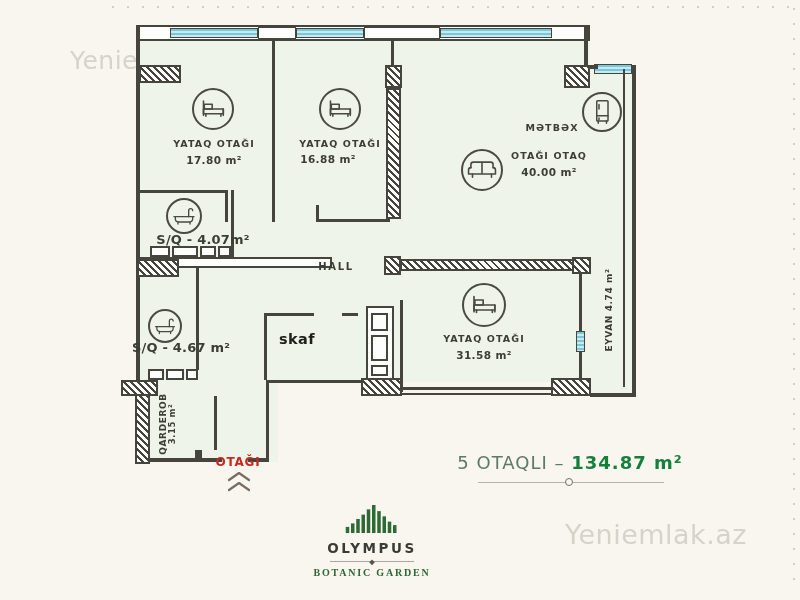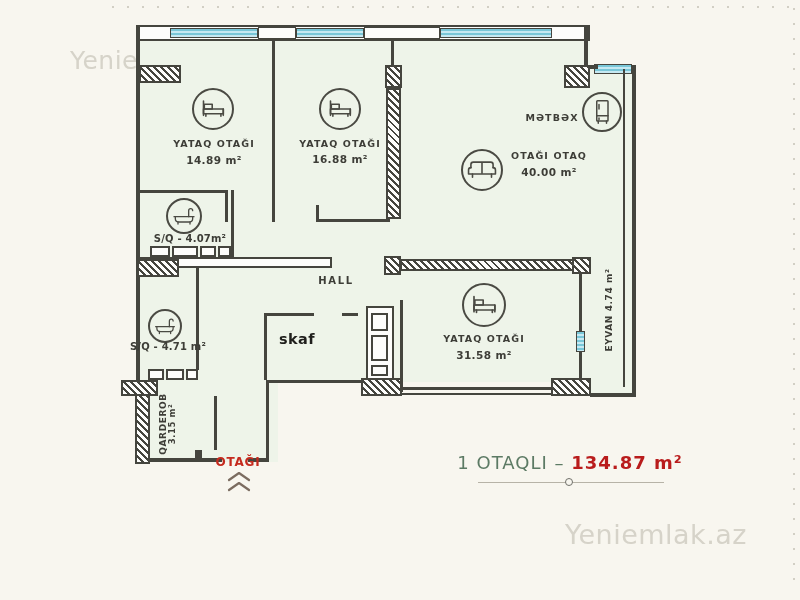--- a/index.html
+++ b/index.html
@@ -13,29 +13,29 @@
   .h    { background:repeating-linear-gradient(45deg,#fdfdfb 0 3px,#45453e 3px 5px); border:2px solid #45453e; }
   .s    { background:#fdfdfb; border:2px solid #45453e; }
   .band { position:absolute; background:#fdfdfb; border:2px solid #45453e; }
   .win  { position:absolute; background:repeating-linear-gradient(180deg,#79c7d8 0 2px,#c6e9f2 2px 4px); border:1px solid #45453e; }
   .pier { position:absolute; background:#fdfdfb; border:1px solid #45453e; }
   .circ { position:absolute; border:2px solid #4a4a43; border-radius:50%; }
   .circ svg { width:100%; height:100%; display:block; }
   .lbl  { position:absolute; text-align:center; line-height:1.15; }
   .rname { font-size:9.5px; font-weight:600; letter-spacing:1.1px; }
   .rarea { font-size:10.5px; font-weight:700; letter-spacing:0.4px; }
-  .blabel { font-size:10px; font-weight:600; letter-spacing:0.2px; }
+  .blabel { font-size:13px; font-weight:600; letter-spacing:0.2px;margin-left:13px; }
   .blabel b { font-weight:700; }
   .hallt { font-size:10px; font-weight:700; letter-spacing:1.6px; }
   .skaft { font-size:14.5px; font-weight:700; color:#1f1f1c; letter-spacing:0.4px; }
   .vtext { transform:rotate(-90deg); font-size:9px; font-weight:700; letter-spacing:0.6px; text-align:center; }
   .girist { font-size:12px; font-weight:700; color:#c52a1e; letter-spacing:0.8px; }
   .wm { position:absolute; color:#d6d3c9; font-size:25px; letter-spacing:0.5px; white-space:nowrap; }
   .summaryt { position:absolute; text-align:center; font-size:18px; color:#5c7a64; letter-spacing:1px; white-space:nowrap; }
-  .summaryt b { color:#b91c1c; font-weight:700; }
+  .summaryt b { color:#15803d; font-weight:700; }
   .sline { background:#b7b3a7; }
   .sring { border:1.5px solid #70706a; border-radius:50%; background:#f8f6ef; }
   .logo { position:absolute; left:302px; top:503px; width:140px; text-align:center; }
   .logo svg { display:block; margin:0 auto; }
   .logo-title { font-size:13.5px; font-weight:700; letter-spacing:2.5px; color:#3a3a36; margin-top:5px; }
   .logo-div { width:84px; height:5px; margin:3px auto 2px auto; position:relative;
               background:linear-gradient(#a9a79d,#a9a79d) center/100% 1px no-repeat; }
   .logo-diamond { position:absolute; left:50%; top:50%; width:3.5px; height:3.5px; background:#55554f;
                   transform:translate(-50%,-50%) rotate(45deg); }
   .logo-sub { font-family:"Liberation Serif","DejaVu Serif",serif; font-size:10px; font-weight:700;
@@ -189,54 +189,75 @@
         <g class="ico">
           <path d="M9 25 h30"></path>
           <path d="M11 25 v3 q0 5 6 5 h14 q6 0 6 -5 v-3"></path>
           <path d="M31 25 v-9 q0 -3 3 -3 q3 0 3 3"></path>
           <path d="M15 33 v3 M33 33 v3"></path>
         </g>
       </svg>
   </div>
 
   <div class="lbl rname" style="left:154px;top:139px;width:120px;">YATAQ OTAĞI</div>
-  <div class="lbl rarea" style="left:154px;top:154px;width:120px;">14.89 m²</div>
+  <div class="lbl rarea" style="left:154px;top:154px;width:120px;">17.80 m²</div>
   <div class="lbl rname" style="left:280px;top:139px;width:120px;">YATAQ OTAĞI</div>
-  <div class="lbl rarea" style="left:280px;top:153px;width:120px;">16.88 m²</div>
+  <div class="lbl rarea" style="left:268px;top:153px;width:120px;">16.88 m²</div>
   <div class="lbl rname" style="left:489px;top:151px;width:120px;">OTAĞI OTAQ</div>
   <div class="lbl rarea" style="left:489px;top:166px;width:120px;">40.00 m²</div>
-  <div class="lbl rname" style="left:502px;top:113px;width:100px;">MƏTBƏX</div>
+  <div class="lbl rname" style="left:502px;top:123px;width:100px;">MƏTBƏX</div>
   <div class="lbl blabel" style="left:134px;top:233px;width:112px;">
     <span>S/Q -</span>
     <b>4.07m²</b>
   </div>
   <div class="lbl blabel" style="left:112px;top:341px;width:112px;">
     <span>S/Q -</span>
-    <b>4.71 m²</b>
-  </div>
-  <div class="lbl hallt" style="left:296px;top:275px;width:80px;">HALL</div>
+    <b>4.67 m²</b>
+  </div>
+  <div class="lbl hallt" style="left:296px;top:261px;width:80px;">HALL</div>
   <div class="lbl skaft" style="left:265px;top:331px;width:64px;">skaf</div>
   <div class="lbl rname" style="left:424px;top:334px;width:120px;">YATAQ OTAĞI</div>
   <div class="lbl rarea" style="left:424px;top:349px;width:120px;">31.58 m²</div>
   <div class="lbl vtext" style="left:561px;top:303px;width:100px;height:14px;">EYVAN 4.74 m²</div>
   <div class="lbl vtext" style="left:127px;top:411px;width:88px;height:26px;">
     <div>QARDEROB</div>
     <div style="font-size:8.5px;">3.15 m²</div>
   </div>
   <div class="lbl girist" style="left:198px;top:456px;width:80px;">OTAĞI</div>
   <div style="position:absolute;left:226px;top:471px;">
     <svg width="26" height="21" viewBox="0 0 26 21">
         <g fill="none" stroke="#7b6c60" stroke-width="2.2" stroke-linecap="round" stroke-linejoin="round">
           <polyline points="3,9 13,2 23,9"></polyline>
           <polyline points="3,19 13,12 23,19"></polyline>
         </g>
       </svg>
   </div>
 
   <div class="summaryt" style="left:455px;top:452px;width:230px;">
-    <span>1 OTAQLI –</span>
+    <span>5 OTAQLI –</span>
     <b>134.87 m²</b>
   </div>
   <i class="sline" style="left:478px;top:482px;width:186px;height:1px;"></i>
   <i class="sring" style="left:565px;top:478px;width:8px;height:8px;"></i>
 
+  <div class="logo">
+    <svg width="56" height="32" viewBox="0 0 64 36">
+      <g fill="#2d6a35">
+        <rect x="2" y="27" width="4" height="7"></rect>
+          <rect x="8" y="23" width="4" height="11"></rect>
+        <rect x="14" y="18" width="4" height="16"></rect>
+          <rect x="20" y="13" width="4" height="21"></rect>
+        <rect x="26" y="7" width="4" height="27"></rect>
+          <rect x="32" y="2" width="4" height="32"></rect>
+        <rect x="38" y="9" width="4" height="25"></rect>
+          <rect x="44" y="15" width="4" height="19"></rect>
+        <rect x="50" y="21" width="4" height="13"></rect>
+          <rect x="56" y="25" width="4" height="9"></rect>
+      </g>
+    </svg>
+    <div class="logo-title">OLYMPUS</div>
+    <div class="logo-div">
+        <span class="logo-diamond"></span>
+      </div>
+    <div class="logo-sub">BOTANIC GARDEN</div>
+  </div>
 
 </div>
 
 </body></html>

